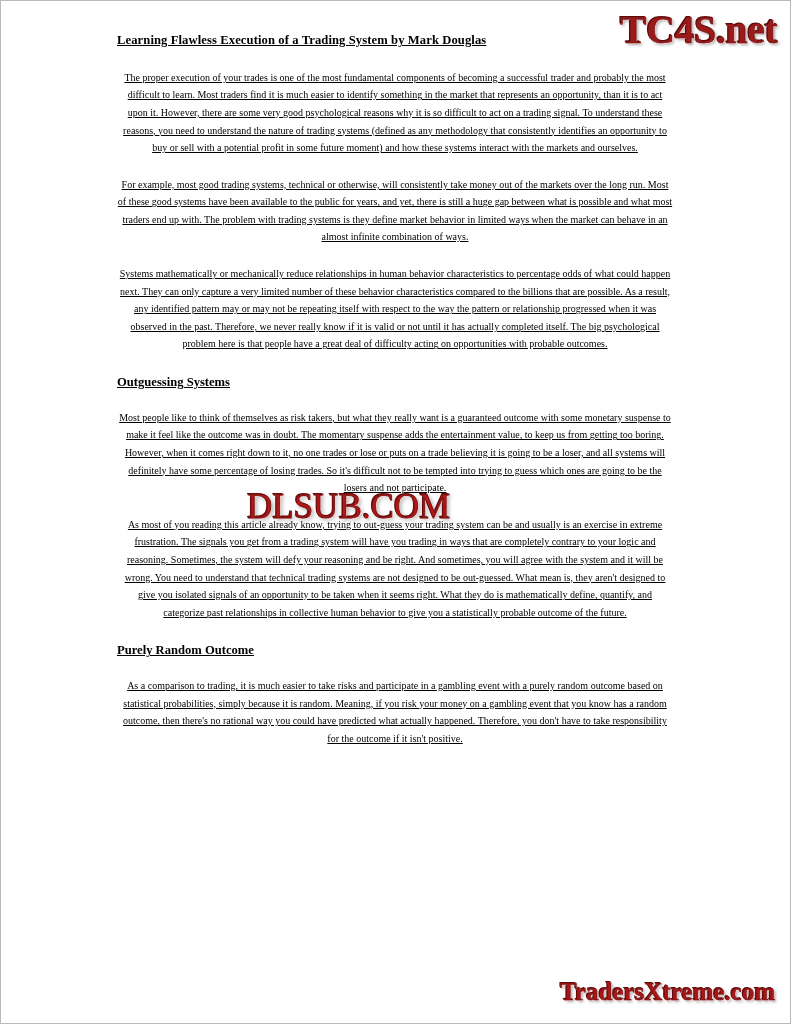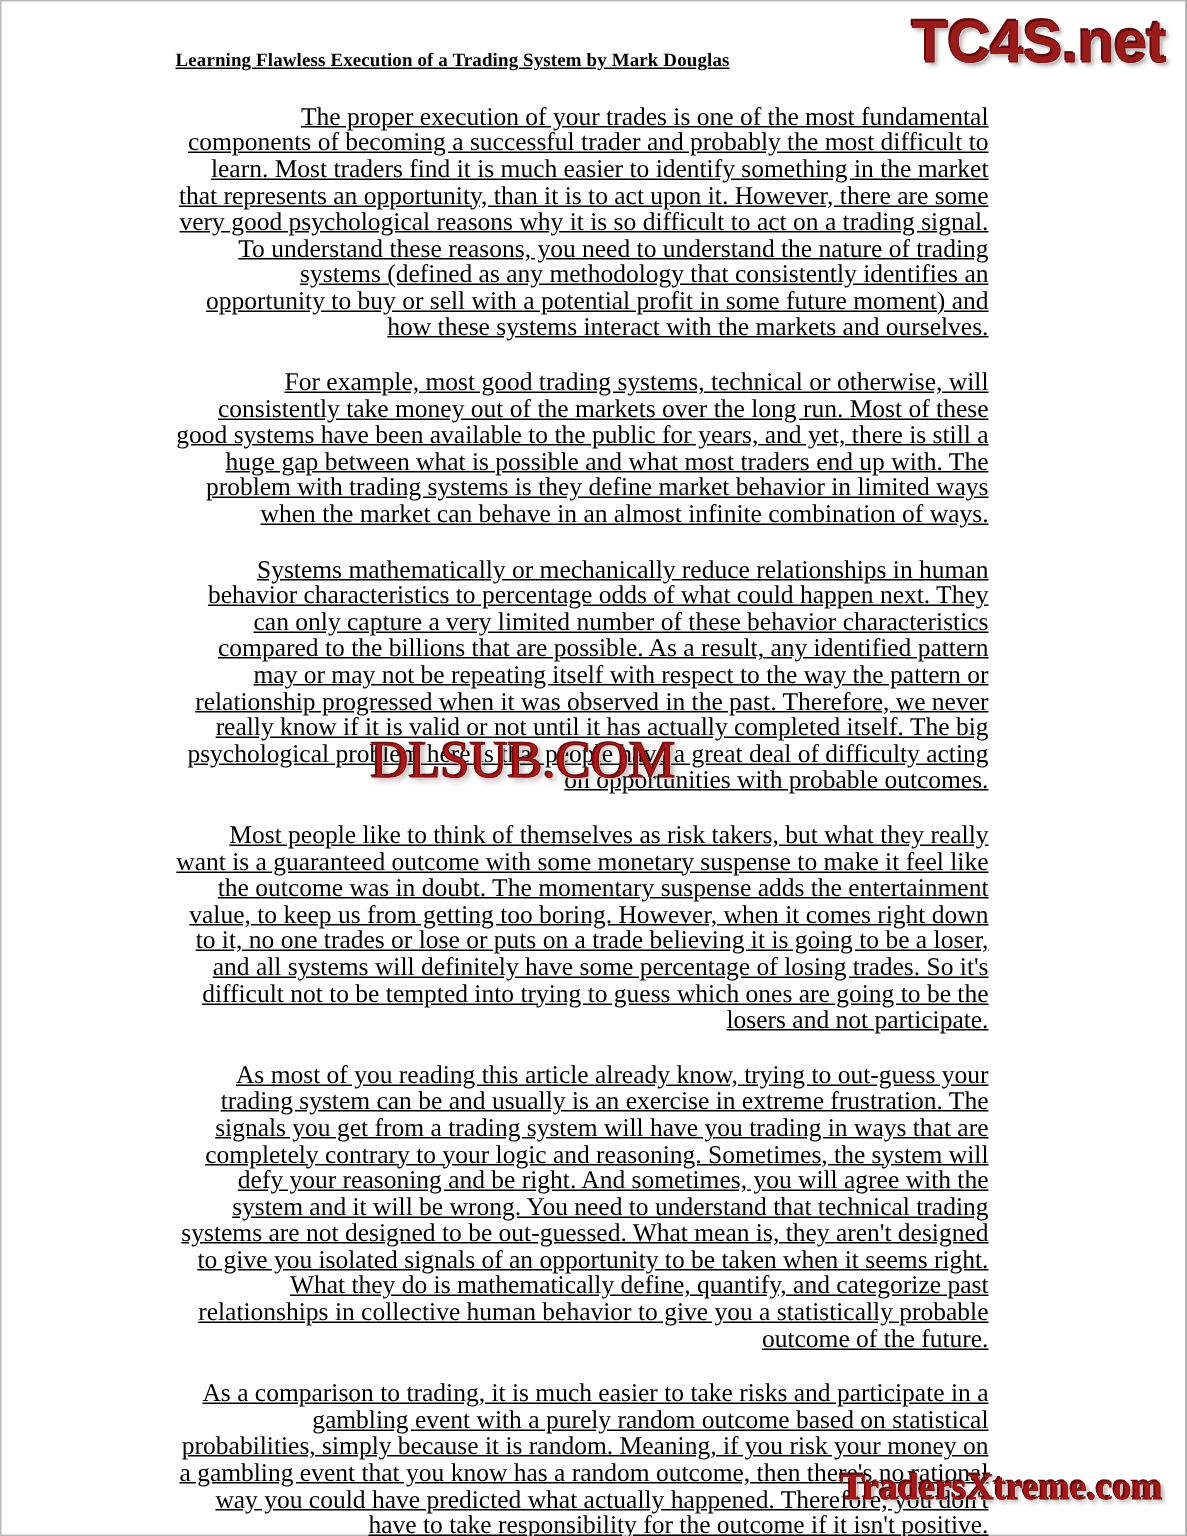--- a/index.html
+++ b/index.html
@@ -41,34 +41,34 @@
     line-height: 1.25;
     letter-spacing: 0.1px;
   }
   h2.section-heading {
     font-size: 12.6px;
     font-weight: bold;
     margin: 22px 0 18px 0;
     line-height: 1.25;
   }
   p.para {
-    font-size: 17px;
+    font-size: 10px;
     line-height: 17.6px;
-    margin: 0 14px 19px 0;
-    text-align: right;
+    margin: 0 0 19px 0;
+    text-align: center;
   }
   p.para:last-child {
     margin-bottom: 0;
   }
   
   .wm-tc4s {
     position: absolute;
     right: 14px;
     top: 6px;
-    font-family: Liberation Sans, sans-serif;
+    font-family: Liberation Serif, serif;
     font-size: 40px;
     font-weight: bold;
     color: #9b1b1b;
     letter-spacing: -0.5px;
     text-shadow:
       1px 1px 0 #f2c6c6,
       -1px -1px 0 #5e0c0c,
       2px 2px 3px rgba(0,0,0,0.35);
     -webkit-text-stroke: 0.6px #5e0c0c;
     user-select: none;
@@ -116,21 +116,23 @@
 
   <div class="wm-tc4s">TC4S.net</div>
 
   <div class="content">
     <h1 class="doc-title">Learning Flawless Execution of a Trading System by Mark Douglas</h1>
 
     <p class="para">The proper execution of your trades is one of the most fundamental components of becoming a successful trader and probably the most difficult to learn. Most traders find it is much easier to identify something in the market that represents an opportunity, than it is to act upon it. However, there are some very good psychological reasons why it is so difficult to act on a trading signal. To understand these reasons, you need to understand the nature of trading systems (defined as any methodology that consistently identifies an opportunity to buy or sell with a potential profit in some future moment) and how these systems interact with the markets and ourselves.</p>
     <p class="para">For example, most good trading systems, technical or otherwise, will consistently take money out of the markets over the long run. Most of these good systems have been available to the public for years, and yet, there is still a huge gap between what is possible and what most traders end up with. The problem with trading systems is they define market behavior in limited ways when the market can behave in an almost infinite combination of ways.</p>
     <p class="para">Systems mathematically or mechanically reduce relationships in human behavior characteristics to percentage odds of what could happen next. They can only capture a very limited number of these behavior characteristics compared to the billions that are possible. As a result, any identified pattern may or may not be repeating itself with respect to the way the pattern or relationship progressed when it was observed in the past. Therefore, we never really know if it is valid or not until it has actually completed itself. The big psychological problem here is that people have a great deal of difficulty acting on opportunities with probable outcomes.</p>
 
+    <h2 class="section-heading">Outguessing Systems</h2>
     <p class="para">Most people like to think of themselves as risk takers, but what they really want is a guaranteed outcome with some monetary suspense to make it feel like the outcome was in doubt. The momentary suspense adds the entertainment value, to keep us from getting too boring. However, when it comes right down to it, no one trades or lose or puts on a trade believing it is going to be a loser, and all systems will definitely have some percentage of losing trades. So it's difficult not to be tempted into trying to guess which ones are going to be the losers and not participate.</p>
     <p class="para">As most of you reading this article already know, trying to out-guess your trading system can be and usually is an exercise in extreme frustration. The signals you get from a trading system will have you trading in ways that are completely contrary to your logic and reasoning. Sometimes, the system will defy your reasoning and be right. And sometimes, you will agree with the system and it will be wrong. You need to understand that technical trading systems are not designed to be out-guessed. What mean is, they aren't designed to give you isolated signals of an opportunity to be taken when it seems right. What they do is mathematically define, quantify, and categorize past relationships in collective human behavior to give you a statistically probable outcome of the future.</p>
 
+    <h2 class="section-heading">Purely Random Outcome</h2>
     <p class="para">As a comparison to trading, it is much easier to take risks and participate in a gambling event with a purely random outcome based on statistical probabilities, simply because it is random. Meaning, if you risk your money on a gambling event that you know has a random outcome, then there's no rational way you could have predicted what actually happened. Therefore, you don't have to take responsibility for the outcome if it isn't positive.</p>
   </div>
 
   <div class="wm-dlsub">DLSUB.COM</div>
   <div class="wm-traders">TradersXtreme.com</div>
 </div>
 
 </body></html>

